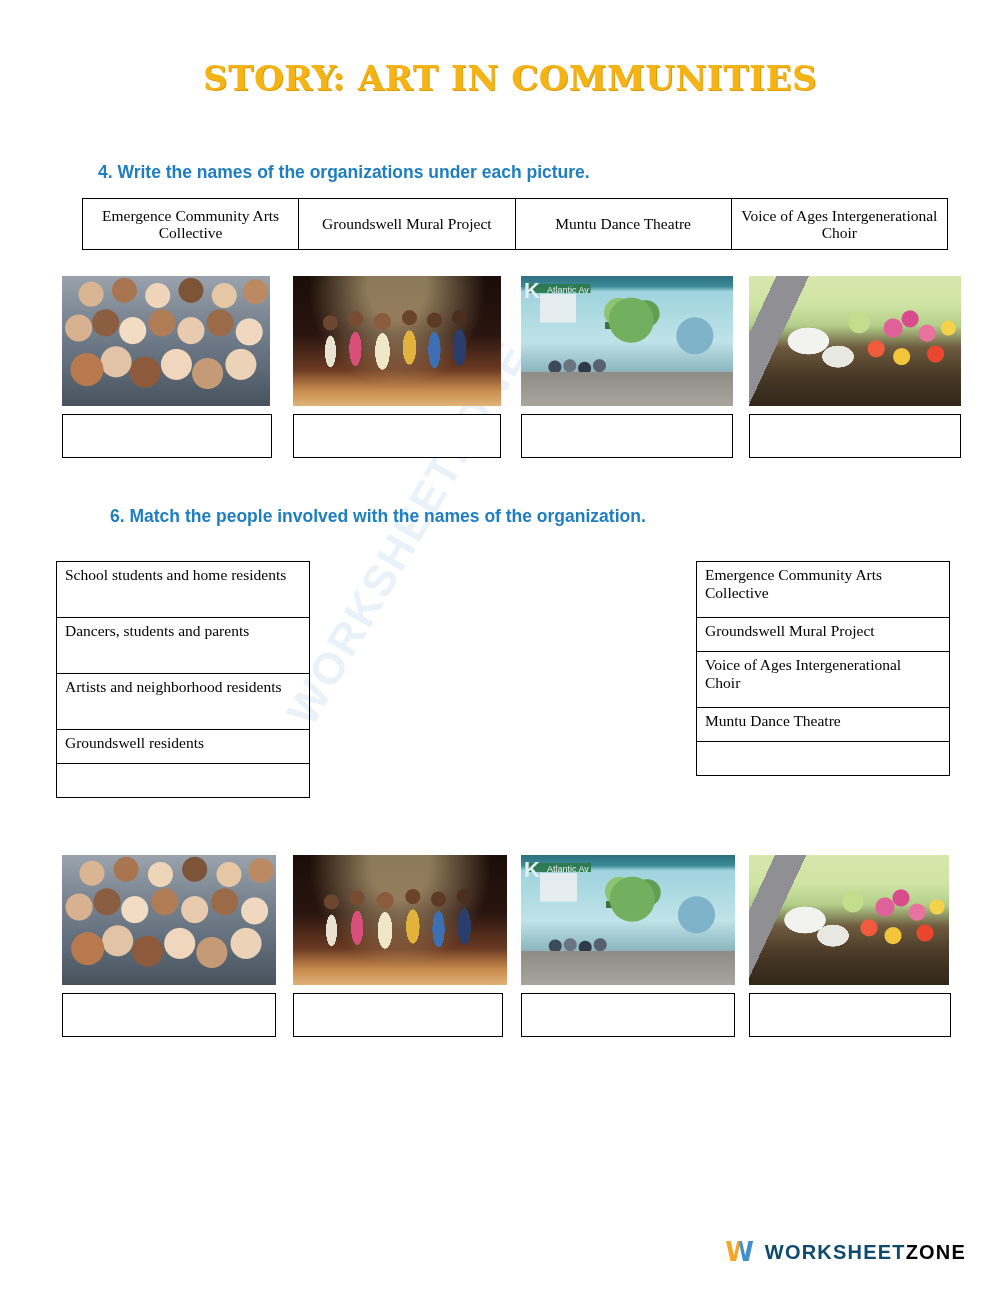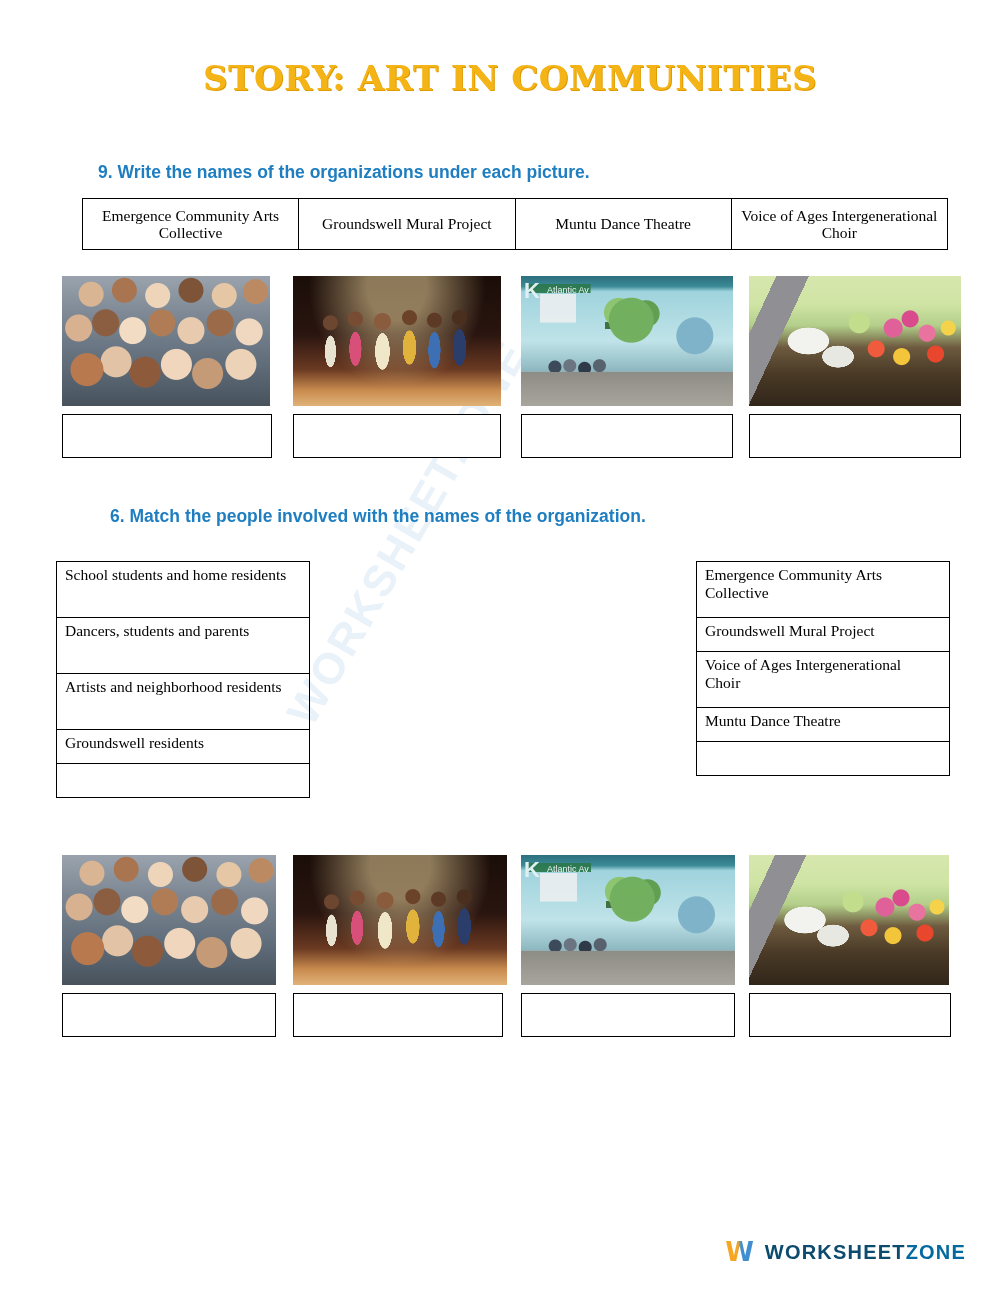--- a/index.html
+++ b/index.html
@@ -197,21 +197,21 @@
     background-clip: text;
     color: transparent;
   }
   .wz-text {
     font-family: "Liberation Sans", sans-serif;
     font-weight: bold;
     font-size: 20px;
     letter-spacing: 1.2px;
   }
   .wz-text .a { color: #0c4a6e; }
-  .wz-text .b { color: #0369a1; margin-top: 32px; }
+  .wz-text .b { color: #000000; margin-top: 32px; }
 
   
 
   
   .ph-group {
     background:
       radial-gradient(circle at 12% 72%, #b8794f 0 16px, transparent 17px),
       radial-gradient(circle at 26% 66%, #e3c3a6 0 15px, transparent 16px),
       radial-gradient(circle at 40% 74%, #8d5a3b 0 15px, transparent 16px),
       radial-gradient(circle at 55% 68%, #f0d6bd 0 15px, transparent 16px),
@@ -342,21 +342,21 @@
 </style>
 </head>
 <body>
 
 <div class="page">
 
   <div class="watermark">WORKSHEETZONE</div>
 
   <div class="title">STORY: ART IN COMMUNITIES</div>
 
-  <div class="q-heading" id="q1-heading">9.  Write the names of the organizations under each picture.</div>
+  <div class="q-heading" id="q1-heading">4.  Write the names of the organizations under each picture.</div>
 
   <table class="wordbank">
     <tbody>
         <tr>
       <td>Emergence Community Arts Collective</td>
       <td>Groundswell Mural Project</td>
       <td>Muntu Dance Theatre</td>
       <td>Voice of Ages Intergenerational Choir</td>
     </tr>
   </tbody>

